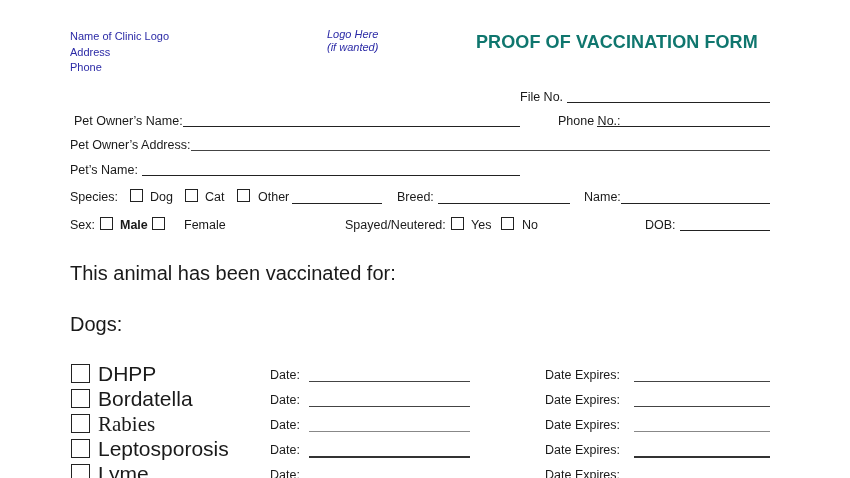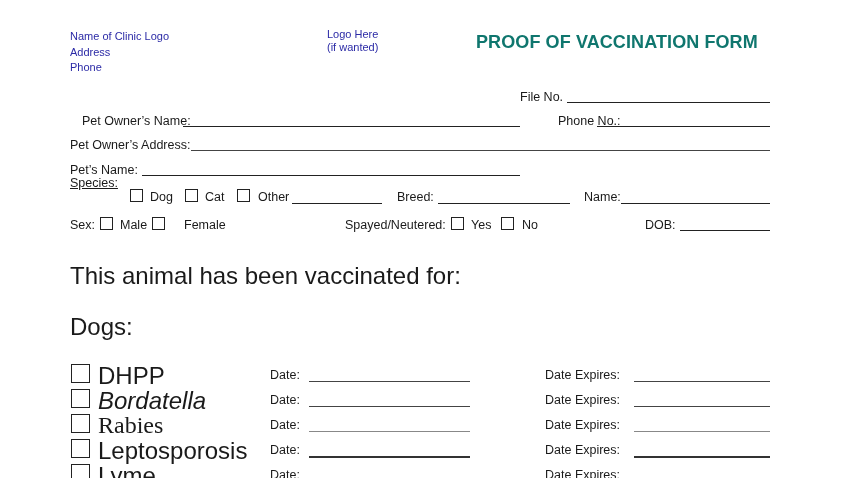--- a/index.html
+++ b/index.html
@@ -7,67 +7,67 @@
   .abs { position:absolute; white-space:nowrap; }
   .blue { color:#2b2aa6; font-size:11px; line-height:15.5px; }
   .title { font-size:18px; font-weight:bold; color:#0f766e; letter-spacing:0.1px; }
   .lbl { font-size:12.5px; color:#1a1a1a; }
   .line { position:absolute; border-bottom:1.2px solid #222; height:0; }
   .line.thin { border-bottom-width:1px; border-color:#444; }
   .line.grey { border-bottom-width:1.5px; border-color:#888; }
   .line.thick { border-bottom-width:2px; border-color:#333; }
   .cb { position:absolute; width:13px; height:13px; border:1.3px solid #222; background:#fff; box-sizing:border-box; }
   .cb.big { width:19px; height:19px; border-width:1.5px; }
-  .big-lbl { font-size:24px; color:#1a1a1a; }
-  .vac { font-size:24px; color:#1a1a1a; }
+  .big-lbl { font-size:20px; color:#1a1a1a; }
+  .vac { font-size:21px; color:#1a1a1a; }
 </style>
 </head>
 <body>
 
 <div class="abs blue" style="left:70px;top:29px;">
   <div>Name of Clinic Logo</div>
   <div>Address</div>
   <div>Phone</div>
 </div>
-<div class="abs blue" style="left:327px;top:28px;line-height:13px;">
+<div class="abs blue" style="left:327px;top:28px;line-height:13px;font-style:italic;">
   <div>Logo Here</div>
   <div>(if wanted)</div>
 </div>
 <div class="abs title" style="left:476px;top:32px;">PROOF OF VACCINATION FORM</div>
 
 <div class="abs lbl" style="left:520px;top:90px;">File No.</div>
 <div class="line" style="left:567px;top:102px;width:203px;"></div>
 
-<div class="abs lbl" style="left:82px;top:114px;text-align:right;">Pet Owner’s Name:</div>
+<div class="abs lbl" style="left:74px;top:114px;text-align:right;">Pet Owner’s Name:</div>
 <div class="line" style="left:183px;top:126px;width:337px;"></div>
 <div class="abs lbl" style="left:558px;top:114px;">Phone No.:</div>
 <div class="line" style="left:597px;top:126px;width:173px;"></div>
 
 <div class="abs lbl" style="left:70px;top:138px;">Pet Owner’s Address:</div>
 <div class="line thin" style="left:191px;top:150px;width:579px;"></div>
 
 <div class="abs lbl" style="left:70px;top:163px;">Pet’s Name:</div>
 <div class="line" style="left:142px;top:175px;width:378px;"></div>
 
-<div class="abs lbl" style="left:70px;top:176px;text-decoration:underline;">Species:</div>
+<div class="abs lbl" style="left:70px;top:190px;">Species:</div>
 <div class="cb" style="left:130px;top:189px;"></div>
 <div class="abs lbl" style="left:150px;top:190px;">Dog</div>
 <div class="cb" style="left:185px;top:189px;"></div>
 <div class="abs lbl" style="left:205px;top:190px;">Cat</div>
 <div class="cb" style="left:237px;top:189px;"></div>
 <div class="abs lbl" style="left:258px;top:190px;">Other</div>
 <div class="line" style="left:292px;top:203px;width:90px;"></div>
 <div class="abs lbl" style="left:397px;top:190px;">Breed:</div>
 <div class="line" style="left:438px;top:203px;width:132px;"></div>
 <div class="abs lbl" style="left:584px;top:190px;">Name:</div>
 <div class="line" style="left:621px;top:203px;width:149px;"></div>
 
 <div class="abs lbl" style="left:70px;top:218px;">Sex:</div>
 <div class="cb" style="left:100px;top:217px;"></div>
-<div class="abs lbl" style="left:120px;top:218px;">Male</div>
+<div class="abs lbl" style="left:120px;top:218px;font-weight:bold;">Male</div>
 <div class="cb" style="left:152px;top:217px;"></div>
 <div class="abs lbl" style="left:173px;top:218px;margin-left:11px;">Female</div>
 <div class="abs lbl" style="left:345px;top:218px;">Spayed/Neutered:</div>
 <div class="cb" style="left:451px;top:217px;"></div>
 <div class="abs lbl" style="left:471px;top:218px;">Yes</div>
 <div class="cb" style="left:501px;top:217px;"></div>
 <div class="abs lbl" style="left:522px;top:218px;">No</div>
 <div class="abs lbl" style="left:645px;top:218px;">DOB:</div>
 <div class="line" style="left:680px;top:230px;width:90px;"></div>
 
@@ -77,21 +77,21 @@
 <div>
 
   <div class="cb big" style="left:71px;top:364px;"></div>
   <div class="abs vac" style="left:98px;top:362px;">DHPP</div>
   <div class="abs lbl" style="left:270px;top:368px;">Date:</div>
   <div class="line thin" style="left:309px;top:381px;width:161px;"></div>
   <div class="abs lbl" style="left:545px;top:368px;">Date Expires:</div>
   <div class="line thin" style="left:634px;top:381px;width:136px;"></div>
 
   <div class="cb big" style="left:71px;top:389px;"></div>
-  <div class="abs vac" style="left:98px;top:387px;font-style:italic;">Bordatella</div>
+  <div class="abs vac" style="left:98px;top:387px;">Bordatella</div>
   <div class="abs lbl" style="left:270px;top:393px;">Date:</div>
   <div class="line thin" style="left:309px;top:406px;width:161px;"></div>
   <div class="abs lbl" style="left:545px;top:393px;">Date Expires:</div>
   <div class="line thin" style="left:634px;top:406px;width:136px;"></div>
 
   <div class="cb big" style="left:71px;top:414px;"></div>
   <div class="abs vac" style="left:98px;top:412px;font-family:Liberation Serif, serif;">Rabies</div>
   <div class="abs lbl" style="left:270px;top:418px;">Date:</div>
   <div class="line grey" style="left:309px;top:431px;width:161px;"></div>
   <div class="abs lbl" style="left:545px;top:418px;">Date Expires:</div>

